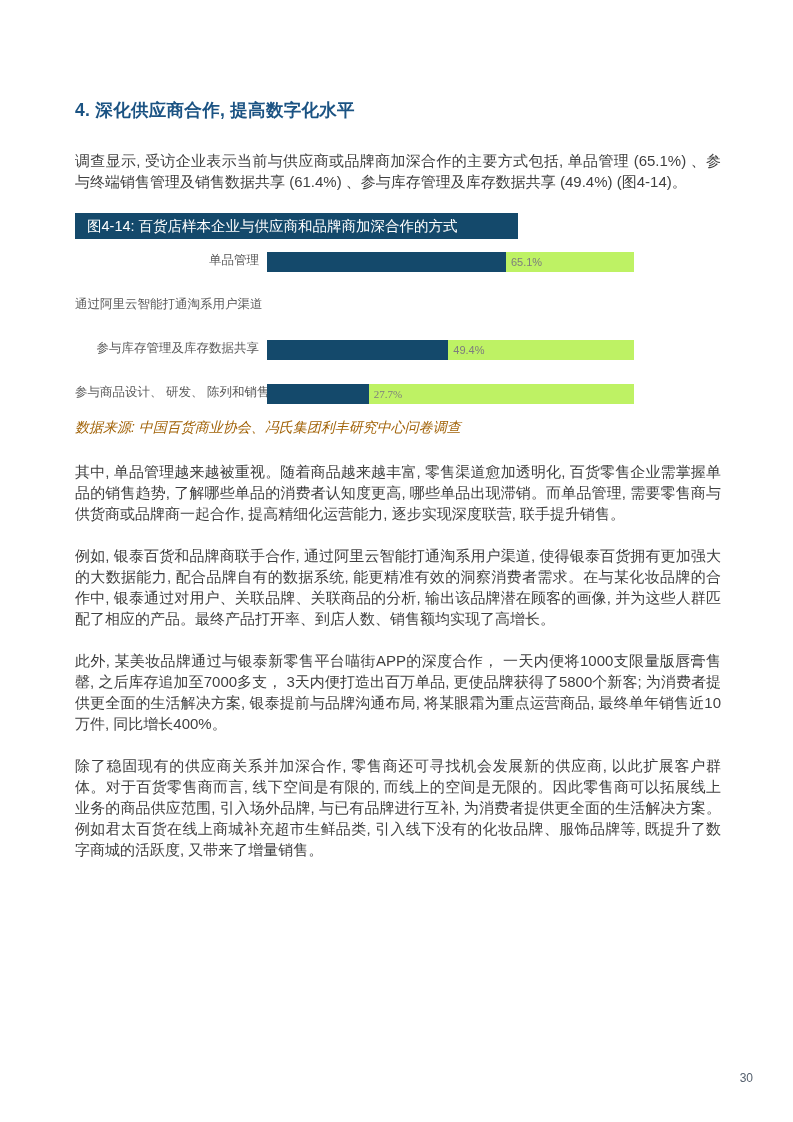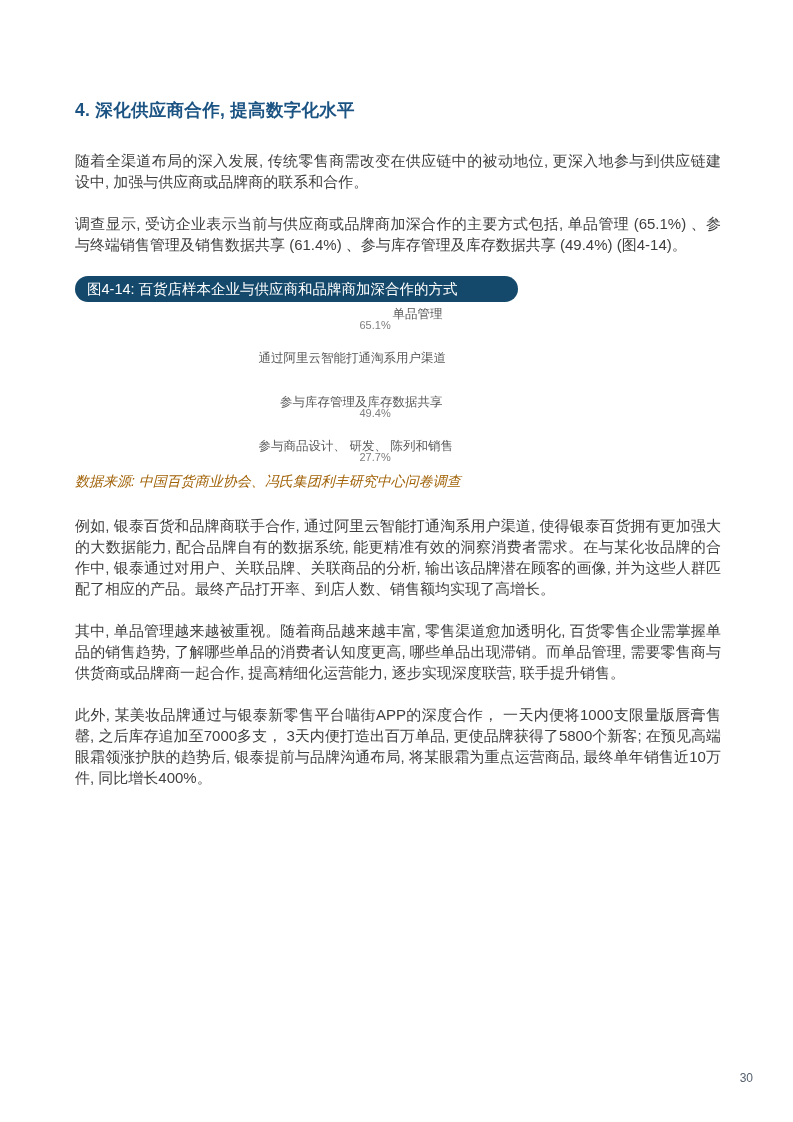--- a/index.html
+++ b/index.html
@@ -1,15 +1,15 @@
 <!DOCTYPE html>
 <html><head>
 <meta charset="utf-8">
 <style>
-  * { margin: 0; padding: 0; box-sizing: border-box; border-radius: 22px; }
+  * { margin: 0; padding: 0; box-sizing: border-box; }
   html, body { width: 793px; height: 1122px; }
   body {
     font-family: "Liberation Sans", "DejaVu Sans", sans-serif;
     background: #ffffff;
     position: relative;
     overflow: hidden;
     color: #3f3f3f;
   }
   .page {
     position: absolute;
@@ -39,34 +39,32 @@
   p.body-text:last-child { margin-bottom: 0; }
 
   
   .figure { margin-top: 16px; margin-bottom: 20px; }
   .figure-title-bar {
     width: 443px;
     height: 26px;
     display: flex;
     align-items: center;
     padding-left: 12px;
-    margin-bottom: 4px;
+    margin-bottom: 13px;
   }
   .figure-title {
     color: #ffffff;
     font-size: 14.5px;
     white-space: nowrap;
   }
   .chart-rows { width: 559px; }
   .chart-row {
     display: flex;
-    align-items: center;
     height: 20px;
     margin-bottom: 24px;
-    flex-direction: column;
   }
   .chart-row:last-child { margin-bottom: 0; }
   .chart-label {
     width: 192px;
     padding-right: 8px;
     text-align: right;
     font-size: 12.5px;
     color: #595959;
     white-space: nowrap;
   }
@@ -104,56 +102,56 @@
   }
 </style>
 </head>
 <body>
 
 <div class="page">
   <div class="content">
 
     <h1 class="section-heading">4. 深化供应商合作, 提高数字化水平</h1>
 
-    <p class="body-text">随着全渠道布局的深入发展, 传统零售商需改变在供应链中的被动地位, 更深入地参与到供应链建设中, 加强与供应商或品牌商的联系和合作。</p>
     <p class="body-text">调查显示, 受访企业表示当前与供应商或品牌商加深合作的主要方式包括, 单品管理 (65.1%) 、参与终端销售管理及销售数据共享 (61.4%) 、参与库存管理及库存数据共享  (49.4%) (图4-14)。</p>
 
     <div class="figure">
       <div class="figure-title-bar" style="background: rgb(20, 73, 107);">
         <span class="figure-title">图4-14: 百货店样本企业与供应商和品牌商加深合作的方式</span>
       </div>
       <div class="chart-rows">
           <div class="chart-row">
             <div class="chart-label">单品管理</div>
             <div class="chart-track" style="background: #bef264;">
               <div class="chart-bar" style="width: 65.1%; background: rgb(20, 73, 107);"></div>
               <span class="chart-value" style="left: calc(65.1% + 5px);">65.1%</span>
             </div>
           </div>
           <div class="chart-row">
             <div class="chart-label">通过阿里云智能打通淘系用户渠道</div>
           </div>
           <div class="chart-row">
             <div class="chart-label">参与库存管理及库存数据共享</div>
-            <div class="chart-track" style="background: #fef9c3;">
+            <div class="chart-track" style="background: #bef264;">
               <div class="chart-bar" style="width: 49.4%; background: rgb(20, 73, 107);"></div>
               <span class="chart-value" style="left: calc(49.4% + 5px);">49.4%</span>
             </div>
           </div>
           <div class="chart-row">
             <div class="chart-label">参与商品设计、 研发、 陈列和销售</div>
-            <div class="chart-track" style="background: #fde047;">
+            <div class="chart-track" style="background: #bef264; font-family: Liberation Serif, serif;">
               <div class="chart-bar" style="width: 27.7%; background: rgb(20, 73, 107);"></div>
               <span class="chart-value" style="left: calc(27.7% + 5px);">27.7%</span>
             </div>
           </div>
         </div>
       <div class="source-note">数据来源: 中国百货商业协会、冯氏集团利丰研究中心问卷调查</div>
     </div>
 
+    <p class="body-text">其中, 单品管理越来越被重视。随着商品越来越丰富, 零售渠道愈加透明化, 百货零售企业需掌握单品的销售趋势, 了解哪些单品的消费者认知度更高, 哪些单品出现滞销。而单品管理, 需要零售商与供货商或品牌商一起合作, 提高精细化运营能力, 逐步实现深度联营, 联手提升销售。</p>
     <p class="body-text">例如, 银泰百货和品牌商联手合作, 通过阿里云智能打通淘系用户渠道, 使得银泰百货拥有更加强大的大数据能力, 配合品牌自有的数据系统, 能更精准有效的洞察消费者需求。在与某化妆品牌的合作中, 银泰通过对用户、关联品牌、关联商品的分析, 输出该品牌潜在顾客的画像, 并为这些人群匹配了相应的产品。最终产品打开率、到店人数、销售额均实现了高增长。</p>
-    <p class="body-text">其中, 单品管理越来越被重视。随着商品越来越丰富, 零售渠道愈加透明化, 百货零售企业需掌握单品的销售趋势, 了解哪些单品的消费者认知度更高, 哪些单品出现滞销。而单品管理, 需要零售商与供货商或品牌商一起合作, 提高精细化运营能力, 逐步实现深度联营, 联手提升销售。</p>
-    <p class="body-text">此外, 某美妆品牌通过与银泰新零售平台喵街APP的深度合作， 一天内便将1000支限量版唇膏售罄, 之后库存追加至7000多支， 3天内便打造出百万单品, 更使品牌获得了5800个新客; 在预见高端眼霜领涨护肤的趋势后, 银泰提前与品牌沟通布局, 将某眼霜为重点运营商品, 最终单年销售近10万件, 同比增长400%。</p>
+    <p class="body-text">此外, 某美妆品牌通过与银泰新零售平台喵街APP的深度合作， 一天内便将1000支限量版唇膏售罄, 之后库存追加至7000多支， 3天内便打造出百万单品, 更使品牌获得了5800个新客; 为消费者提供更全面的生活解决方案, 银泰提前与品牌沟通布局, 将某眼霜为重点运营商品, 最终单年销售近10万件, 同比增长400%。</p>
+    <p class="body-text">除了稳固现有的供应商关系并加深合作, 零售商还可寻找机会发展新的供应商, 以此扩展客户群体。对于百货零售商而言, 线下空间是有限的, 而线上的空间是无限的。因此零售商可以拓展线上业务的商品供应范围, 引入场外品牌, 与已有品牌进行互补, 为消费者提供更全面的生活解决方案。例如君太百货在线上商城补充超市生鲜品类, 引入线下没有的化妆品牌、服饰品牌等, 既提升了数字商城的活跃度, 又带来了增量销售。</p>
 
   </div>
 
   <div class="page-number">30</div>
 </div>
 
 </body></html>

